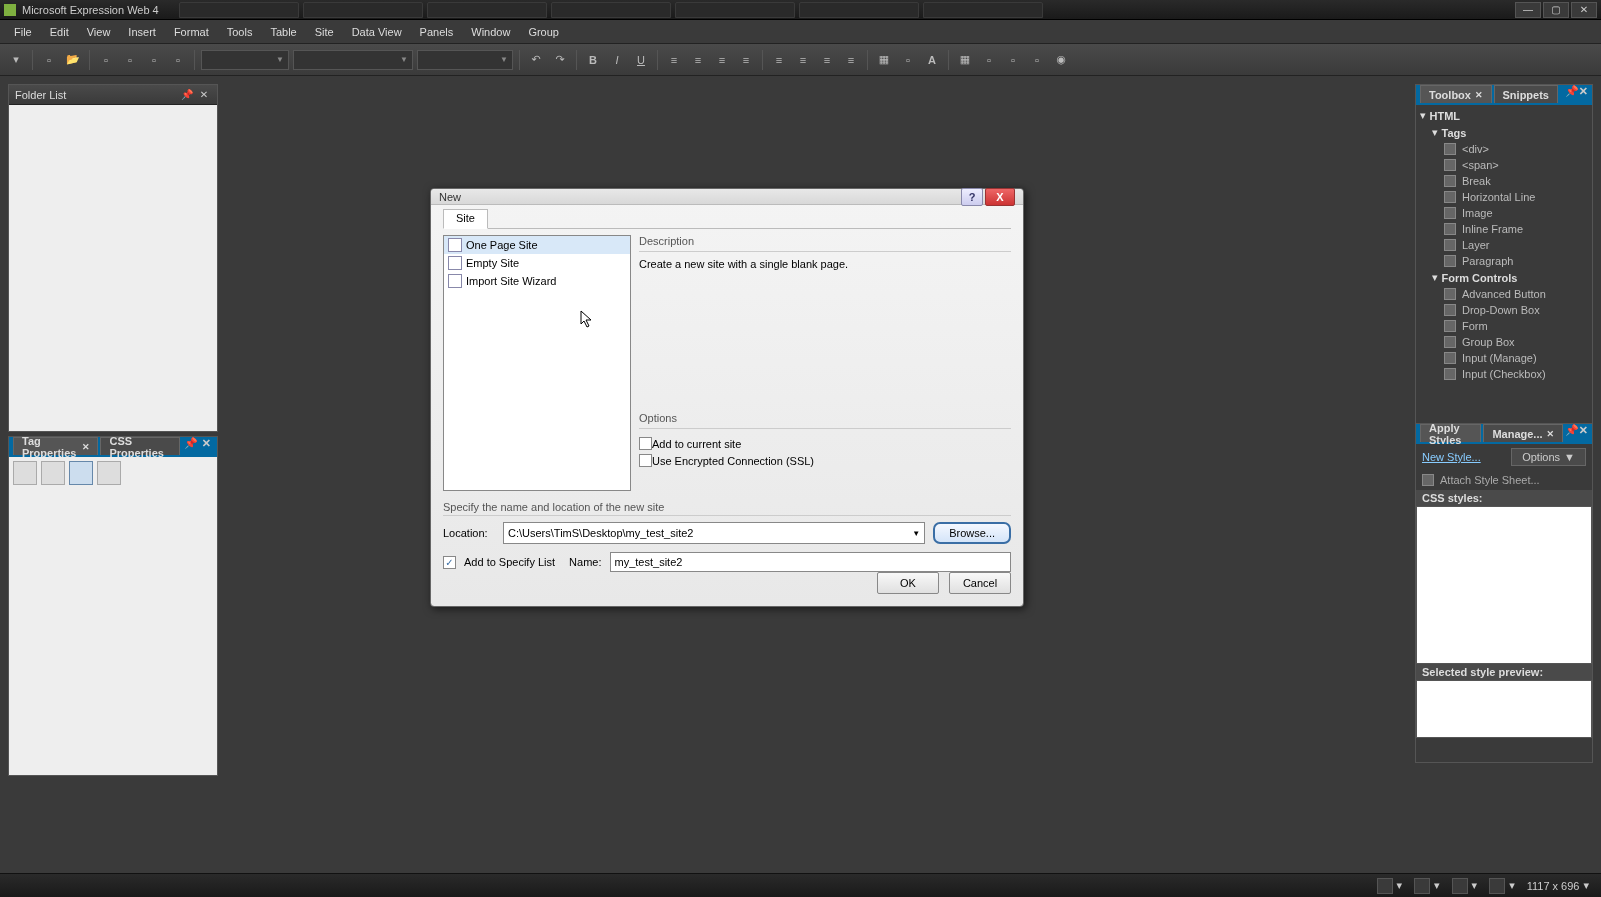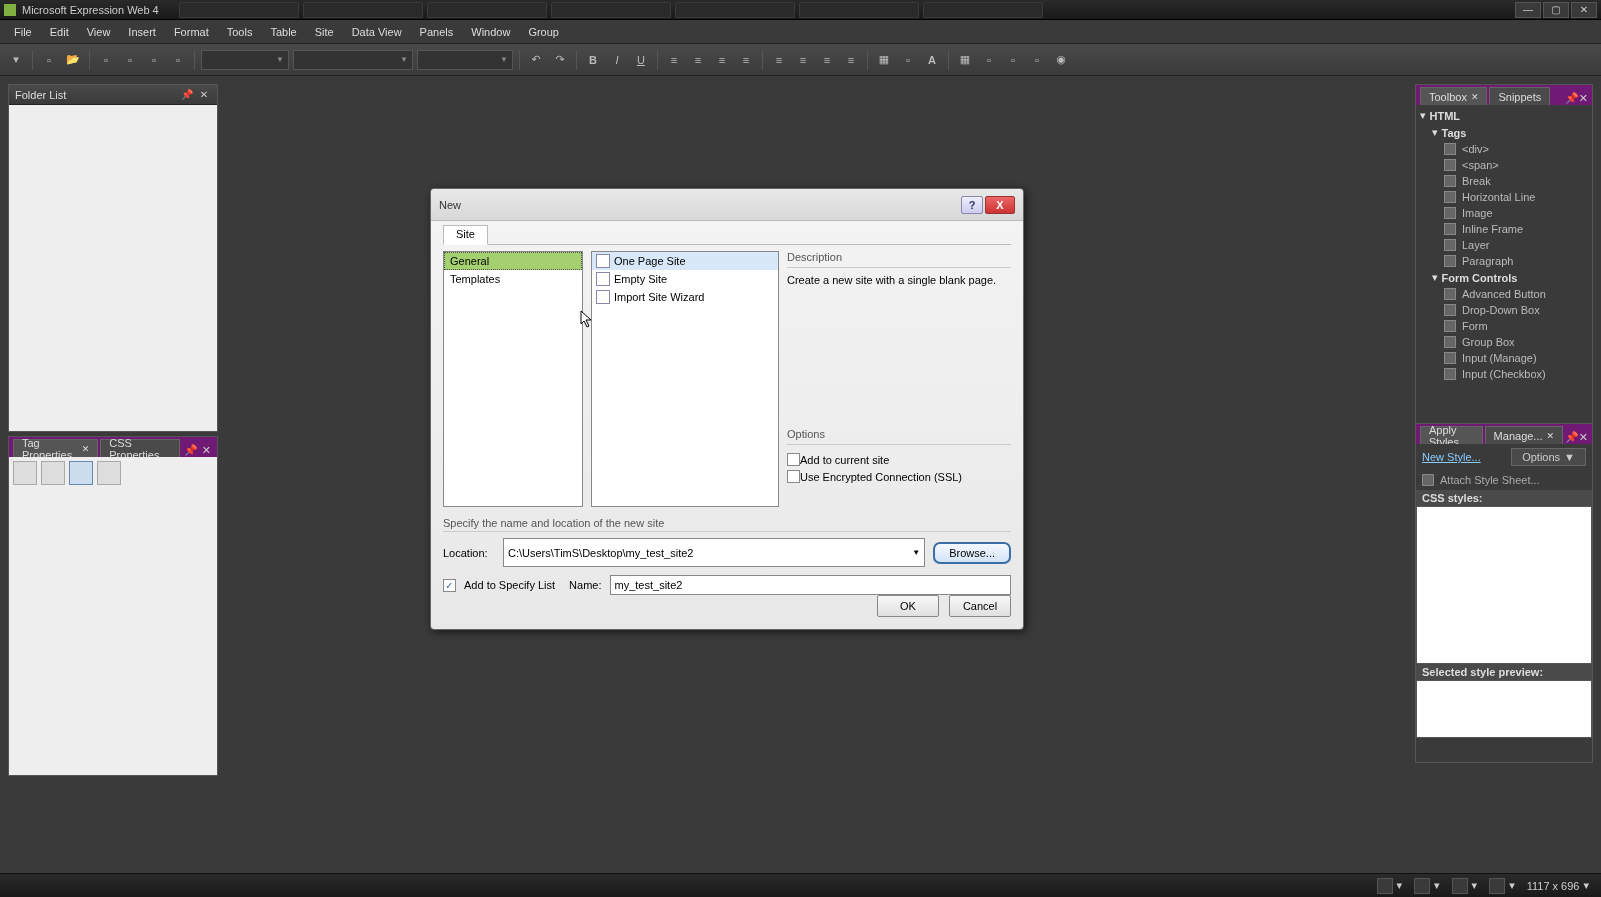--- a/index.html
+++ b/index.html
@@ -17,36 +17,36 @@
   .tb-btn { width: 20px; height: 20px; display: flex; align-items: center; justify-content: center; color: #bbb; cursor: pointer; border: 1px solid transparent; }
   .tb-sep { width: 1px; height: 20px; background: #555; margin: 0 2px; }
   .tb-combo { height: 20px; background: #333; border: 1px solid #555; color: #888; padding: 0 4px; display: flex; align-items: center; justify-content: space-between; }
   .tb-combo .arrow { font-size: 8px; }
   .main-area { position: absolute; top: 76px; bottom: 24px; left: 0; right: 0; background: #3a3a3a; }
   .panel { position: absolute; background: #3a3a3a; border: 1px solid #555; }
   .panel-title { height: 20px; background: linear-gradient(#4a4a4a,#3a3a3a); display: flex; align-items: center; padding: 0 6px; color: #ddd; border-bottom: 1px solid #222; }
   .panel-title .spacer { flex: 1; }
   .panel-title .pin, .panel-title .close { width: 14px; height: 14px; display: flex; align-items: center; justify-content: center; color: #ccc; cursor: pointer; font-size: 10px; margin-left: 2px; }
   .panel-body { position: absolute; top: 20px; bottom: 0; left: 0; right: 0; background: #eee; }
-  .tabbar { height: 20px; background: #701a75; display: flex; align-items: flex-end; padding: 0 4px; }
+  .tabbar { height: 20px; background: #0369a1; display: flex; padding: 0 4px; font-weight: bold; }
   .tabbar .tab { height: 18px; background: #4a4a4a; border: 1px solid #666; border-bottom: none; padding: 0 8px; display: flex; align-items: center; color: #ddd; margin-right: 2px; cursor: pointer; }
   .tabbar .tab.active { background: #555; }
   .tabbar .tab .x { margin-left: 4px; font-size: 9px; }
   .toolbox-body { background: #3a3a3a; color: #bbb; overflow: auto; }
   .toolbox-tree { padding: 2px 4px; }
   .tree-group { color: #ddd; padding: 2px 0; display: flex; align-items: center; gap: 4px; cursor: pointer; }
   .tree-item { padding: 2px 0 2px 24px; display: flex; align-items: center; gap: 6px; cursor: pointer; }
   .tree-ico { width: 12px; height: 12px; background: #666; border: 1px solid #888; }
   .statusbar { position: absolute; bottom: 0; left: 0; right: 0; height: 24px; background: linear-gradient(#2a2a2a,#1a1a1a); display: flex; align-items: center; color: #ccc; padding: 0 6px; border-top: 1px solid #111; }
   .statusbar .spacer { flex: 1; }
   .status-item { padding: 0 6px; display: flex; align-items: center; gap: 4px; }
   .status-ico { width: 16px; height: 16px; background: #3a3a3a; border: 1px solid #555; }
   
   .dialog { position: absolute; left: 430px; top: 188px; width: 594px; background: linear-gradient(#f4f4f4,#e8e8e8); border: 1px solid #666; box-shadow: 2px 2px 8px rgba(0,0,0,0.6); border-radius: 4px; color: #000; }
-  .dlg-title { height: 32px; background: linear-gradient(#e8e8e8,#d8d8d8); display: flex; align-items: center; padding: 0 8px; border-radius: 4px 4px 0 0; border-bottom: 1px solid #bbb; text-align: right; }
+  .dlg-title { height: 16px; background: linear-gradient(#e8e8e8,#d8d8d8); display: flex; align-items: center; padding: 0 8px; border-radius: 4px 4px 0 0; border-bottom: 1px solid #bbb; text-align: right; }
   .dlg-title .t { color: #333; }
   .dlg-title .spacer { flex: 1; }
   .dlg-help { width: 22px; height: 18px; background: linear-gradient(#eef,#cce); border: 1px solid #88a; border-radius: 2px; display: flex; align-items: center; justify-content: center; color: #336; margin-right: 2px; cursor: pointer; font-weight: bold; }
   .dlg-close { width: 30px; height: 18px; background: linear-gradient(#e66,#c33); border: 1px solid #933; border-radius: 2px; display: flex; align-items: center; justify-content: center; color: #fff; font-weight: bold; cursor: pointer; }
   .dlg-body { padding: 4px 12px 12px; }
   .dlg-tabbar { height: 20px; display: flex; border-bottom: 1px solid #bbb; }
   .dlg-tab { border: 1px solid #bbb; border-bottom: 1px solid #fff; background: #fff; padding: 2px 12px; margin-bottom: -1px; cursor: pointer; }
   .dlg-cols { display: flex; gap: 8px; margin-top: 6px; }
   .dlg-list { border: 1px solid #888; background: #fff; height: 256px; overflow: auto; }
   .dlg-list.cat { width: 140px; }
@@ -56,21 +56,21 @@
   .site-item { padding: 2px 4px; display: flex; align-items: center; gap: 4px; cursor: pointer; }
   .site-item.selected { background: #d8e8f8; }
   .site-ico { width: 14px; height: 14px; background: #fff; border: 1px solid #88a; }
   .desc-panel { flex: 1; }
   .desc-title { color: #555; padding-bottom: 2px; }
   .hr { border-top: 1px solid #ccc; margin: 2px 0 6px; }
   .opt-row { display: flex; align-items: center; padding: 2px 0; }
   .opt-chk { width: 13px; height: 13px; border: 1px solid #888; background: #fff; }
   .spec-label { color: #555; margin-top: 10px; }
   .loc-row { display: flex; align-items: center; gap: 8px; margin-top: 6px; }
-  .loc-input { flex: 1; height: 29px; border: 1px solid #888; background: #fff; padding: 0 4px; display: flex; align-items: center; justify-content: space-between; }
+  .loc-input { flex: 1; height: 22px; border: 1px solid #888; background: #fff; padding: 0 4px; display: flex; align-items: center; justify-content: space-between; }
   .loc-input .arrow { font-size: 8px; }
   .dlg-btn { height: 22px; padding: 0 14px; border: 1px solid #3a6ea5; background: linear-gradient(#f4f8ff,#d4e4f8); border-radius: 7px; cursor: pointer; display: flex; align-items: center; color: #000; }
   .dlg-btn.default { border: 2px solid #3a6ea5; }
   .name-row { display: flex; align-items: center; gap: 8px; margin-top: 8px; }
   .chk { width: 13px; height: 13px; border: 1px solid #888; background: #fff; display: flex; align-items: center; justify-content: center; color: #3a6ea5; font-size: 10px; }
   .name-input { flex: 1; height: 20px; border: 1px solid #888; background: #fff; padding: 0 4px; display: flex; align-items: center; }
   .btn-row { display: flex; justify-content: flex-end; gap: 10px; margin-top: 0; }
   .btn { width: 62px; height: 22px; border: 1px solid #888; background: linear-gradient(#f8f8f8,#e0e0e0); border-radius: 2px; display: flex; align-items: center; justify-content: center; cursor: pointer; }
   .cursor { position: absolute; left: 580px; top: 310px; width: 14px; height: 18px; pointer-events: none; }
   .applystyles-body { padding: 4px 6px; display: flex; align-items: center; gap: 6px; }
@@ -328,24 +328,20 @@
     <span class="t">New</span>
     <span class="spacer"></span>
     <span class="dlg-help">?</span>
     <span class="dlg-close">X</span>
   </div>
   <div class="dlg-body">
     <div class="dlg-tabbar">
       <div class="dlg-tab">Site</div>
     </div>
     <div class="dlg-cols">
-      <div class="dlg-list cat">
-        <div class="cat-item selected">General</div>
-        <div class="cat-item">Templates</div>
-      </div>
       <div class="dlg-list items">
         <div class="site-item selected">
             <span class="site-ico"></span>
             <span>One Page Site</span>
           </div>
         <div class="site-item">
             <span class="site-ico"></span>
             <span>Empty Site</span>
           </div>
         <div class="site-item">

